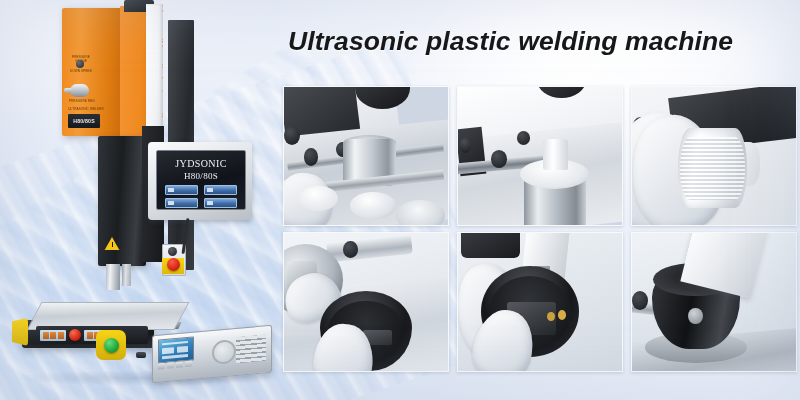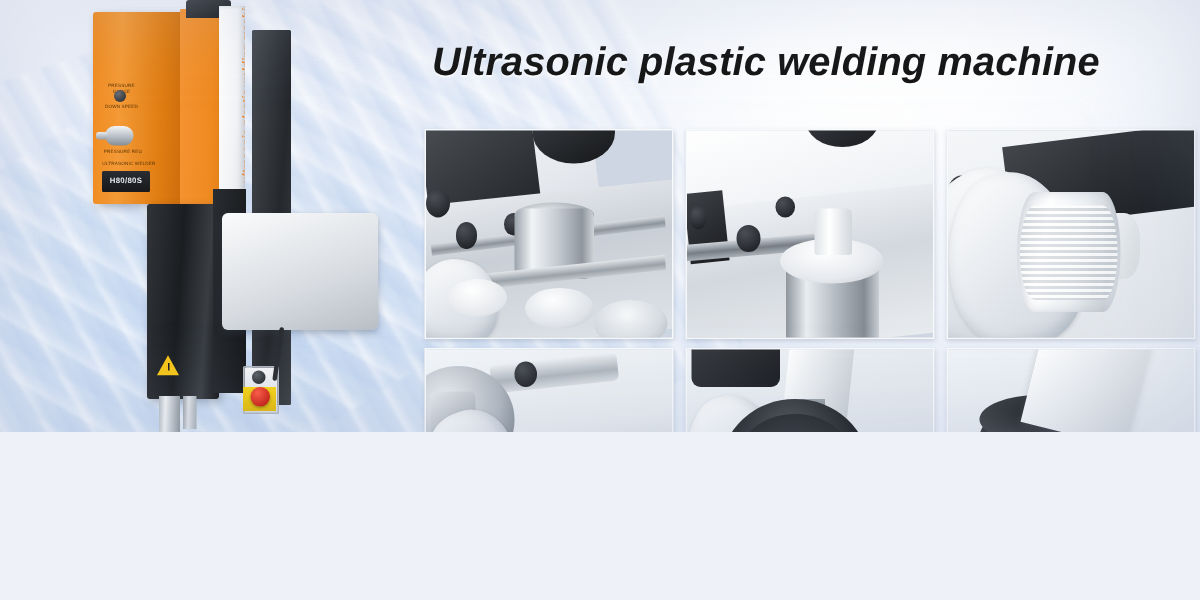--- a/index.html
+++ b/index.html
@@ -1,21 +1,21 @@
 <!DOCTYPE html>
 <html><head>
 <meta charset="utf-8">
 <style>
   html,body{margin:0;padding:0;}
   body{
     width:800px;height:400px;overflow:hidden;
     font-family:"Liberation Sans", sans-serif;
     background:#eef1f8;
   }
-  .stage{position:relative;width:800px;height:288px;overflow:hidden;}
+  .stage{position:relative;width:800px;height:400px;overflow:hidden;}
 
   
   .bg{position:absolute;inset:0;
     background:
       radial-gradient(ellipse 520px 300px at 18% 78%, rgba(190,212,240,.75) 0%, rgba(210,225,245,.2) 55%, rgba(255,255,255,0) 78%),
       radial-gradient(ellipse 600px 400px at 78% 12%, rgba(255,255,255,.95) 0%, rgba(236,241,250,.5) 60%, rgba(255,255,255,0) 85%),
       linear-gradient(160deg,#f2f4fa 0%,#e8edf7 30%,#dfe6f3 62%,#eaeff8 100%);
   }
   .streaks{position:absolute;left:-60px;bottom:-40px;width:520px;height:330px;
     transform:rotate(-18deg);opacity:.55;
@@ -347,20 +347,38 @@
     <div class="warn"></div>
     <div class="sonotrode"></div>
     <div class="sono2"></div>
 
     <div class="estop-panel"></div>
     <div class="rot-sw"></div>
     <div class="estop-yellow"></div>
     <div class="estop-btn"></div>
 
     <div class="hmi-body"></div>
+    <div class="hmi-screen">
+      <div class="hmi-brand">JYDSONIC</div>
+      <div class="hmi-model">H80/80S</div>
+      <div class="hmi-btns">
+        <div class="hbtn">
+            <i></i>
+          </div>
+        <div class="hbtn">
+            <i></i>
+          </div>
+        <div class="hbtn">
+            <i></i>
+          </div>
+        <div class="hbtn">
+            <i></i>
+          </div>
+      </div>
+    </div>
     <div class="hmi-cable"></div>
 
     <div class="base-blk"></div>
     <div class="table-edge"></div>
     <div class="worktable"></div>
     <div class="yl yl-l"></div>
     <div class="ctrl-panel">
       <div class="keypad">
           <i></i>
           <i></i>

